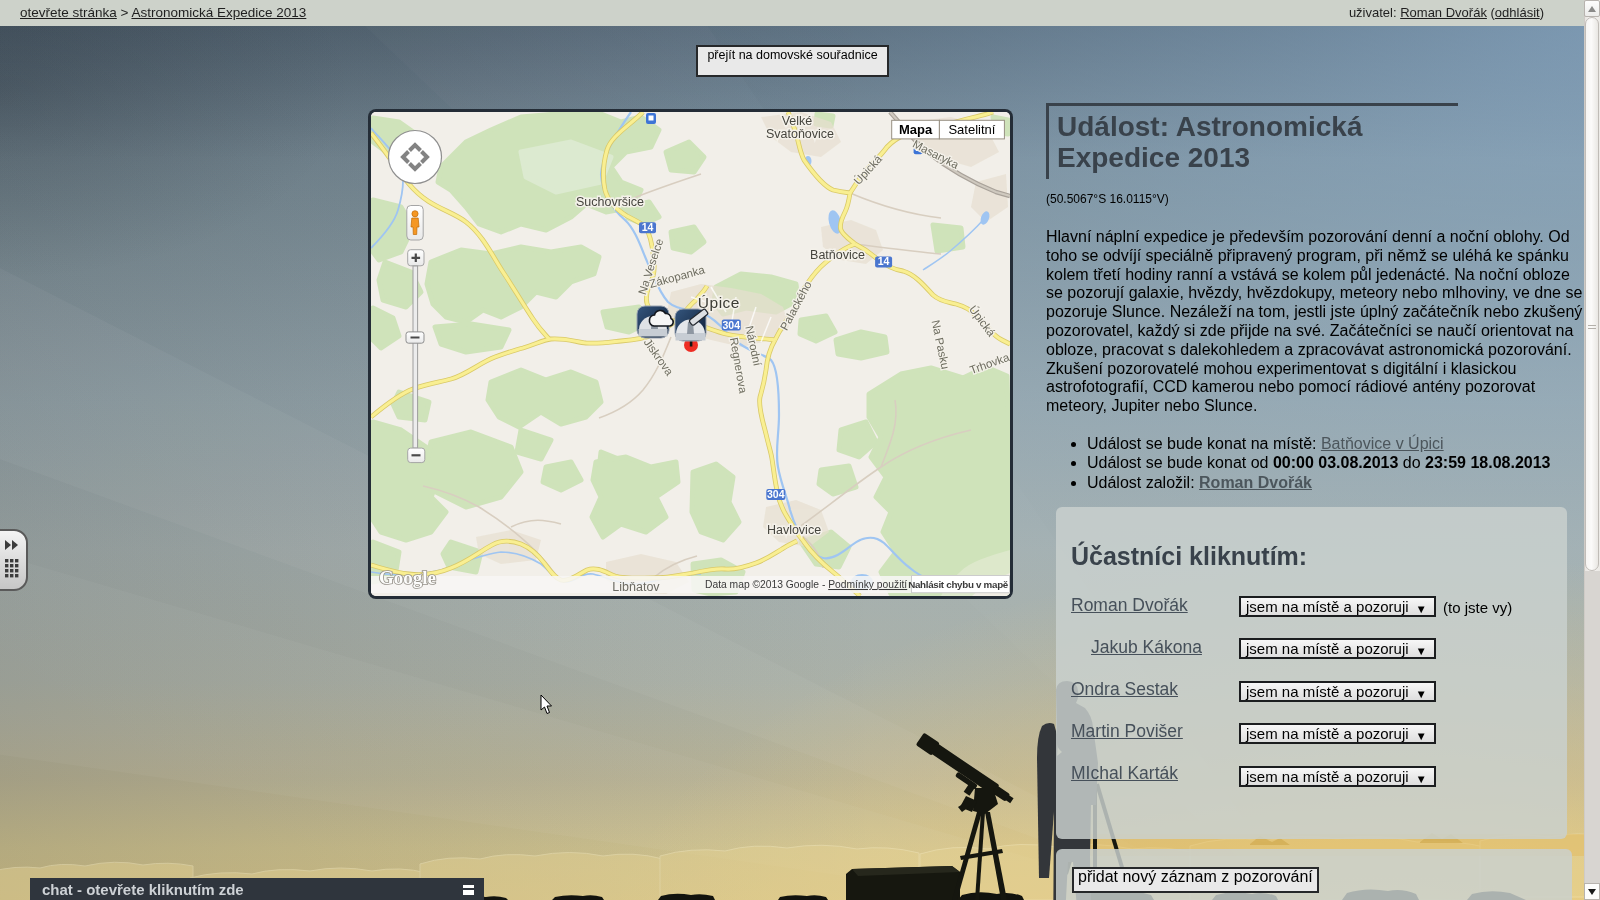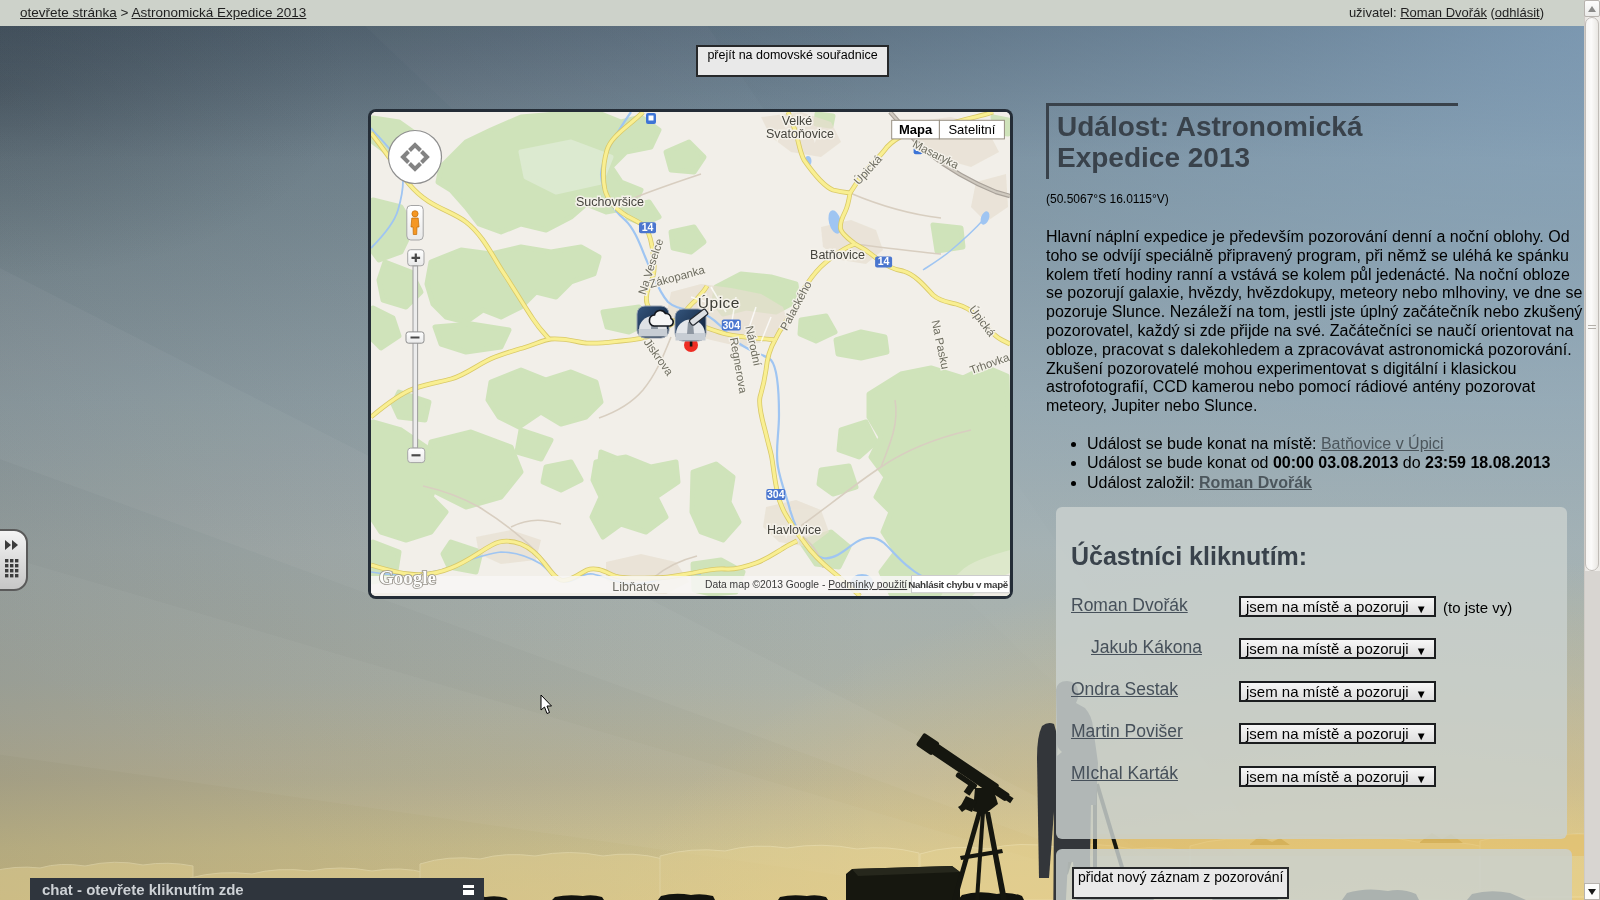--- a/index.html
+++ b/index.html
@@ -396,21 +396,21 @@
   .sel:after { content:"▼"; position:absolute; right:7px; top:2.5px; font-size:11.5px; }
 </style>
 <div class="sel" style="left:1239px;top:596px;">jsem na místě a pozoruji</div>
 <div class="sel" style="left:1239px;top:638px;">jsem na místě a pozoruji</div>
 <div class="sel" style="left:1239px;top:681px;">jsem na místě a pozoruji</div>
 <div class="sel" style="left:1239px;top:723px;">jsem na místě a pozoruji</div>
 <div class="sel" style="left:1239px;top:766px;">jsem na místě a pozoruji</div>
 <div class="abs" style="left:1443px;top:599px;font-size:15px;color:#000;">(to jste vy)</div>
 
 <div class="abs" style="left:1056px;top:849px;width:516px;height:51px;background:rgba(201,209,206,0.84);border-radius:6px 6px 0 0;"></div>
-<div class="abs" style="left:1072px;top:867px;height:32px;background:#e9e9e9;border:2px solid #26282a;font-size:14px;color:#000;white-space:nowrap;padding:0 4px;line-height:16px;">přidat nový záznam z pozorování</div>
+<div class="abs" style="left:1072px;top:867px;height:26px;background:#e9e9e9;border:2px solid #26282a;font-size:16px;color:#000;white-space:nowrap;padding:0 4px;line-height:16px;">přidat nový záznam z pozorování</div>
 
 <div class="abs" style="left:30px;top:878px;width:454px;height:22px;background:#2f353d;"></div>
 <div class="abs" style="left:42px;top:881px;font-size:15px;font-weight:bold;color:#cdd1d5;">chat - otevřete kliknutím zde</div>
 <div class="abs" style="left:463px;top:884.5px;width:11px;height:10.5px;background:#fff;"></div>
 <div class="abs" style="left:463px;top:887.5px;width:11px;height:2px;background:#2f353d;"></div>
 
 <div class="abs" style="left:-2px;top:529px;width:30px;height:62px;background:linear-gradient(#f4f4f4,#c6c6c6);border:2px solid #5a5a5a;border-radius:0 14px 14px 0;"></div>
 <svg class="abs" style="left:4px;top:540px;" width="18" height="40" viewBox="0 0 18 40">
   <g fill="#3c3c3c">
     <polygon points="1,0 7,5 1,10"></polygon>

